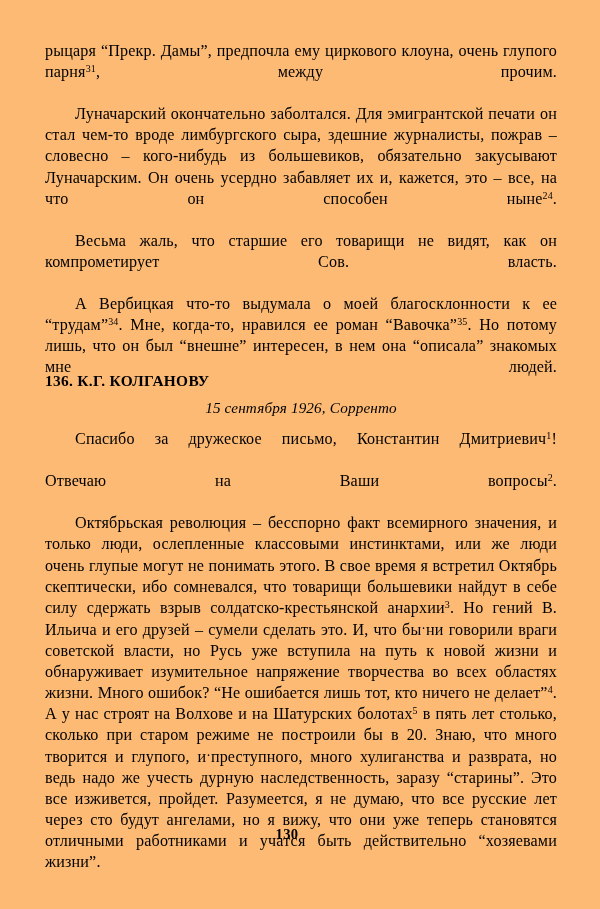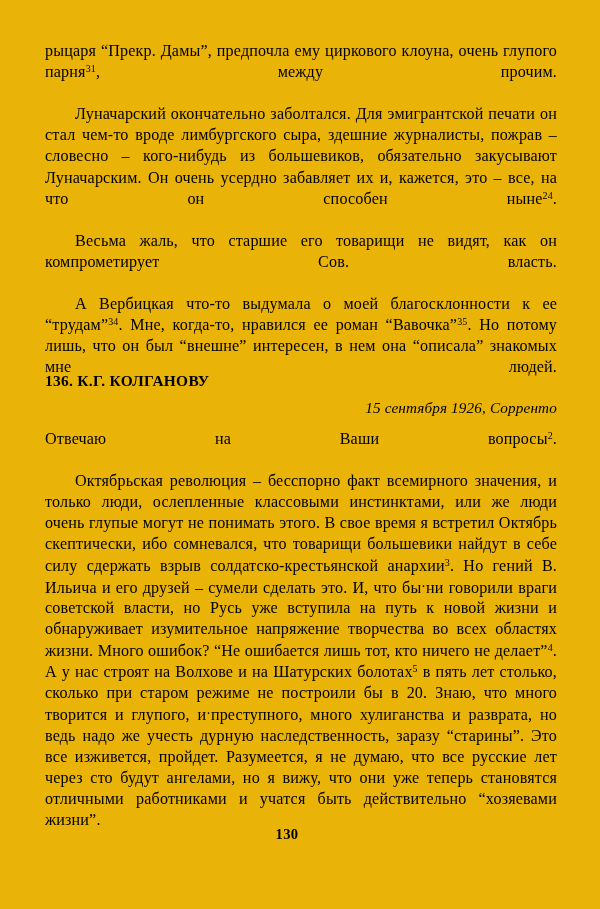--- a/index.html
+++ b/index.html
@@ -17,21 +17,21 @@
     color: #000000;
     -webkit-font-smoothing: antialiased;
   }
 
   .page {
     position: absolute;
     left: 0;
     top: 0;
     width: 600px;
     height: 909px;
-    background: #eab308;
+    background: #fdba74;
   }
 
   .text-block {
     position: absolute;
     left: 45px;
     top: 40px;
     width: 512px;
   }
 
   p.para {
@@ -72,21 +72,21 @@
     font-size: 15.4px;
     font-weight: bold;
     letter-spacing: 0.02em;
   }
 
   .letter-dateline {
     position: absolute;
     left: 45px;
     top: 399px;
     width: 512px;
-    text-align: right;
+    text-align: center;
     font-size: 15.2px;
     font-style: italic;
     letter-spacing: 0.01em;
   }
 
   .letter-body {
     position: absolute;
     left: 45px;
     top: 428px;
     width: 512px;
@@ -119,19 +119,20 @@
       <p class="para">Луначарский окончательно заболтался. Для эмигрантской печати он стал чем-то вроде лимбургского сыра, здешние журналисты, пожрав – словесно – кого-нибудь из большевиков, обязательно закусывают Луначарским. Он очень усердно забавляет их и, кажется, это – все, на что он способен ныне<sup>24</sup>.</p>
       <p class="para">Весьма жаль, что старшие его товарищи не видят, как он компрометирует Сов. власть.</p>
       <p class="para">А Вербицкая что-то выдумала о моей благосклонности к ее “трудам”<sup>34</sup>. Мне, когда-то, нравился ее роман “Вавочка”<sup>35</sup>. Но потому лишь, что он был “внешне” интересен, в нем она “описала” знакомых мне людей.</p>
     </div>
 
   <div class="letter-heading">136. К.Г. КОЛГАНОВУ</div>
 
   <div class="letter-dateline">15 сентября 1926, Сорренто</div>
 
   <div class="letter-body" id="letter-block">
+      <p class="para">Спасибо за дружеское письмо, Константин Дмитриевич<sup>1</sup>!</p>
       <p class="para no-indent">Отвечаю на Ваши вопросы<sup>2</sup>.</p>
       <p class="para">Октябрьская революция – бесспорно факт всемирного значения, и только люди, ослепленные классовыми инстинктами, или же люди очень глупые могут не понимать этого. В свое время я встретил Октябрь скептически, ибо сомневался, что товарищи большевики найдут в себе силу сдержать взрыв солдатско-крестьянской анархии<sup>3</sup>. Но гений В. Ильича и его друзей – сумели сделать это. И, что бы<span class="speck">·</span>ни говорили враги советской власти, но Русь уже вступила на путь к новой жизни и обнаруживает изумительное напряжение творчества во всех областях жизни. Много ошибок? “Не ошибается лишь тот, кто ничего не делает”<sup>4</sup>. А у нас строят на Волхове и на Шатурских болотах<sup>5</sup> в пять лет столько, сколько при старом режиме не построили бы в 20. Знаю, что много творится и глупого, и<span class="speck">·</span>преступного, много хулиганства и разврата, но ведь надо же учесть дурную наследственность, заразу “старины”. Это все изживется, пройдет. Разумеется, я не думаю, что все русские лет через сто будут ангелами, но я вижу, что они уже теперь становятся отличными работниками и учатся быть действительно “хозяевами жизни”.</p>
     </div>
 
   <div class="page-number">130</div>
 
 </div>
 
 </body></html>

